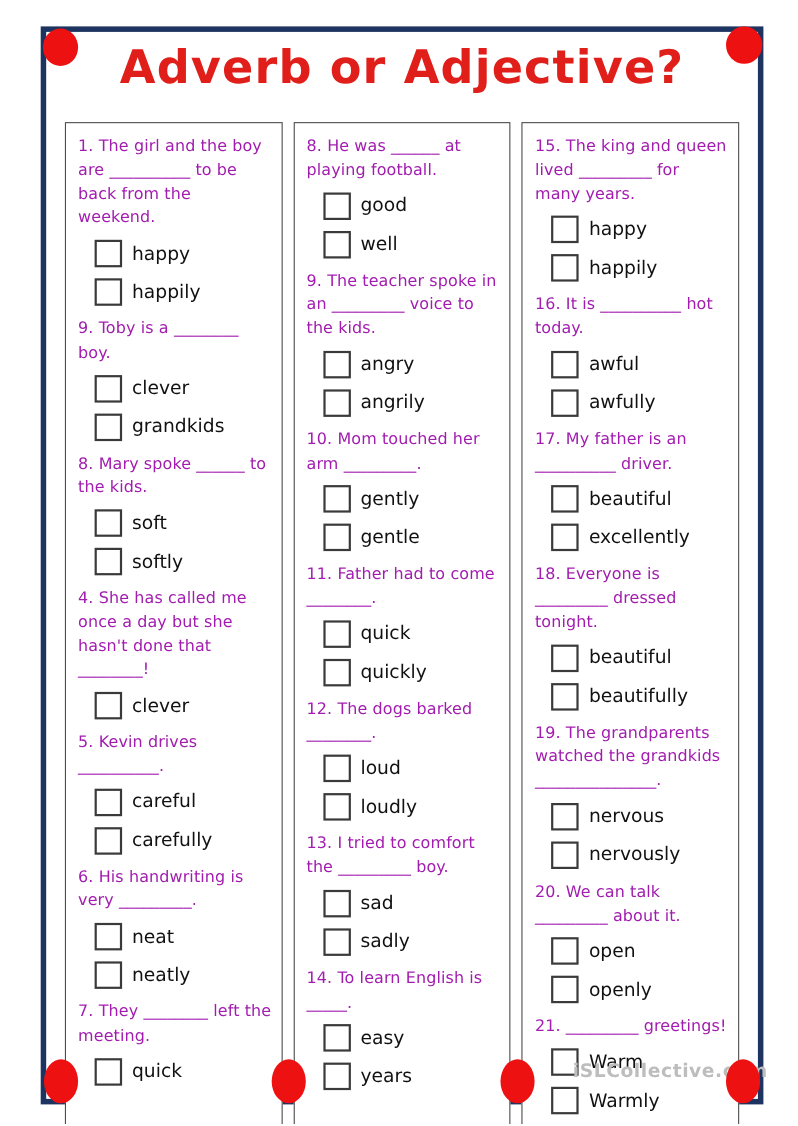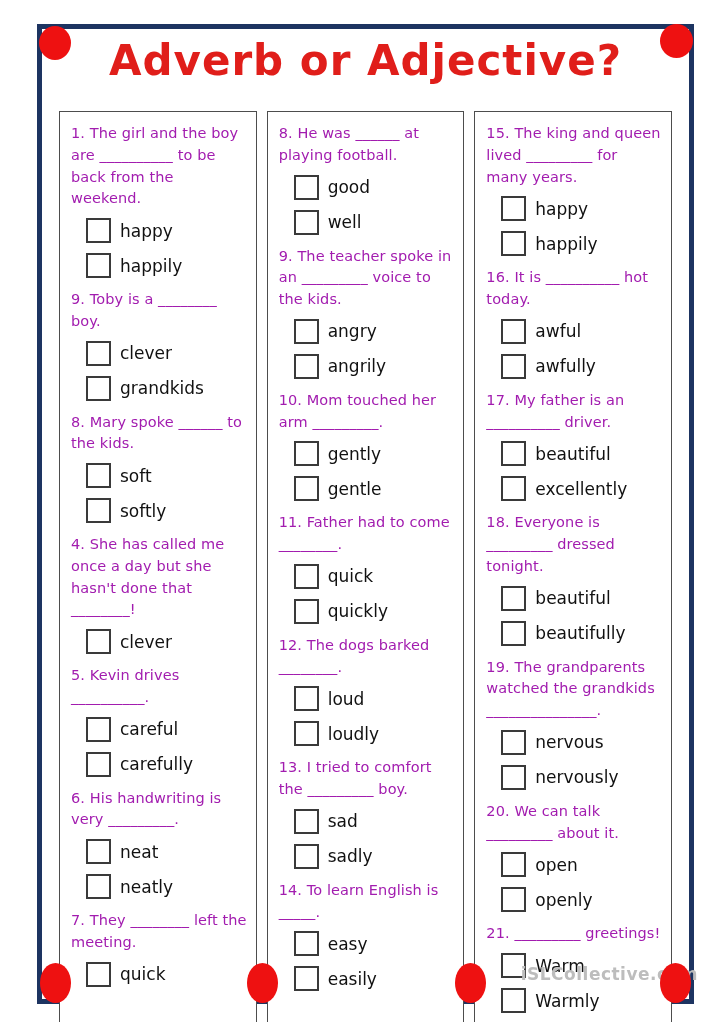--- a/index.html
+++ b/index.html
@@ -206,21 +206,21 @@
           </div>
         </div>
         <div class="question">
           <div class="qtext">14. To learn English is _____.</div>
           <div class="opt">
             <span class="checkbox"></span>
             <span class="optlabel">easy</span>
           </div>
           <div class="opt">
             <span class="checkbox"></span>
-            <span class="optlabel">easily</span>
+            <span class="optlabel">years</span>
           </div>
         </div>
       </div>
     <div class="qcolumn">
         <div class="question">
           <div class="qtext">15. The king and queen lived _________ for many years.</div>
           <div class="opt">
             <span class="checkbox"></span>
             <span class="optlabel">happy</span>
           </div>

